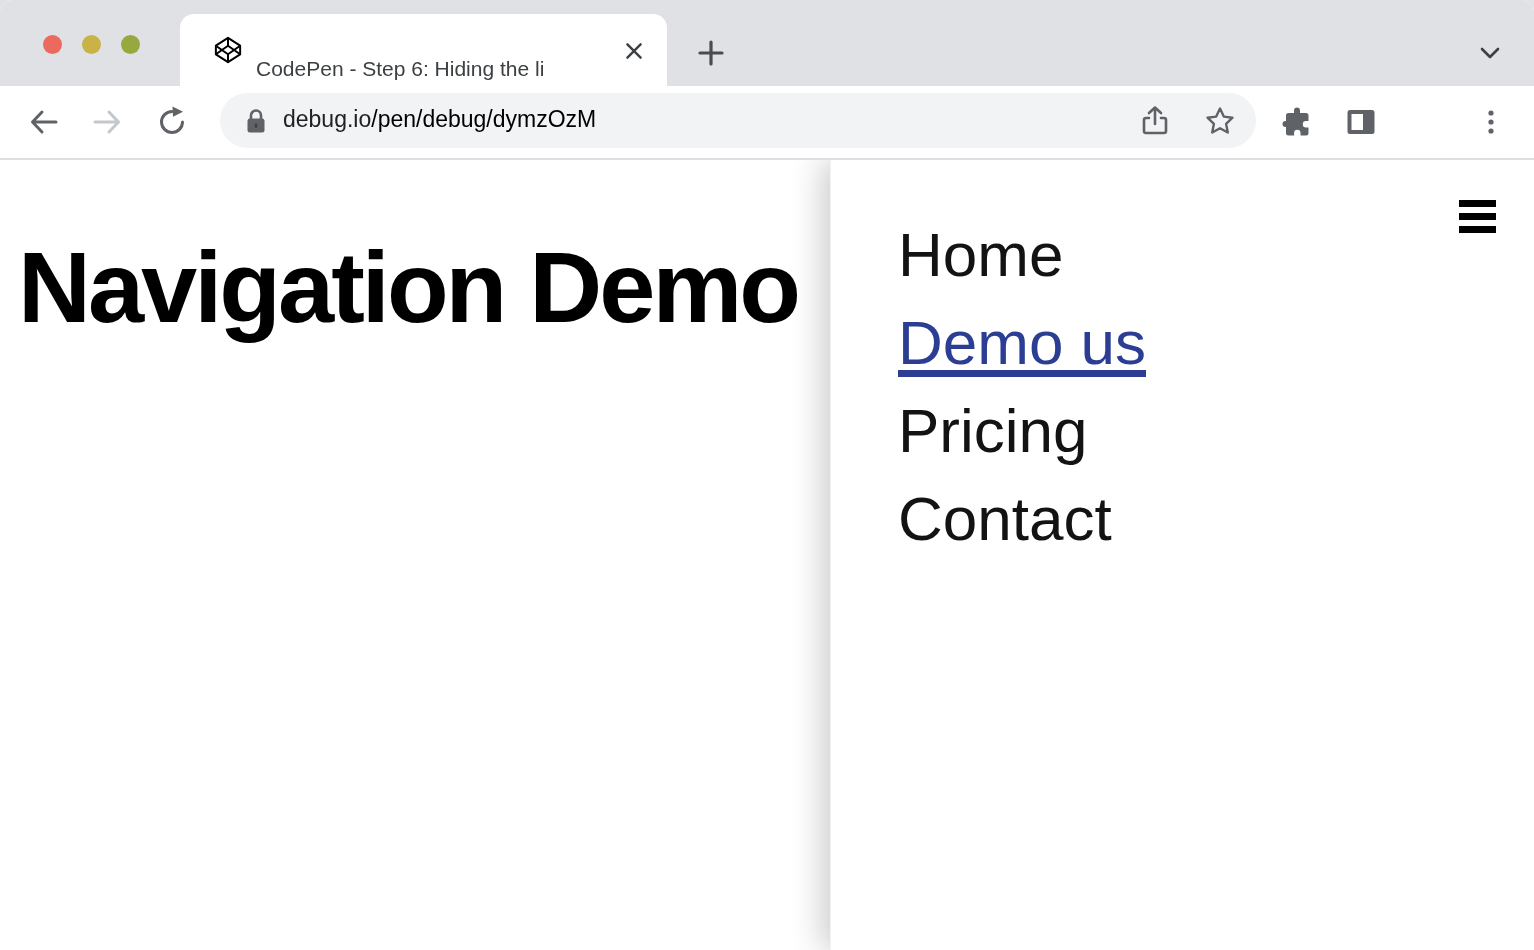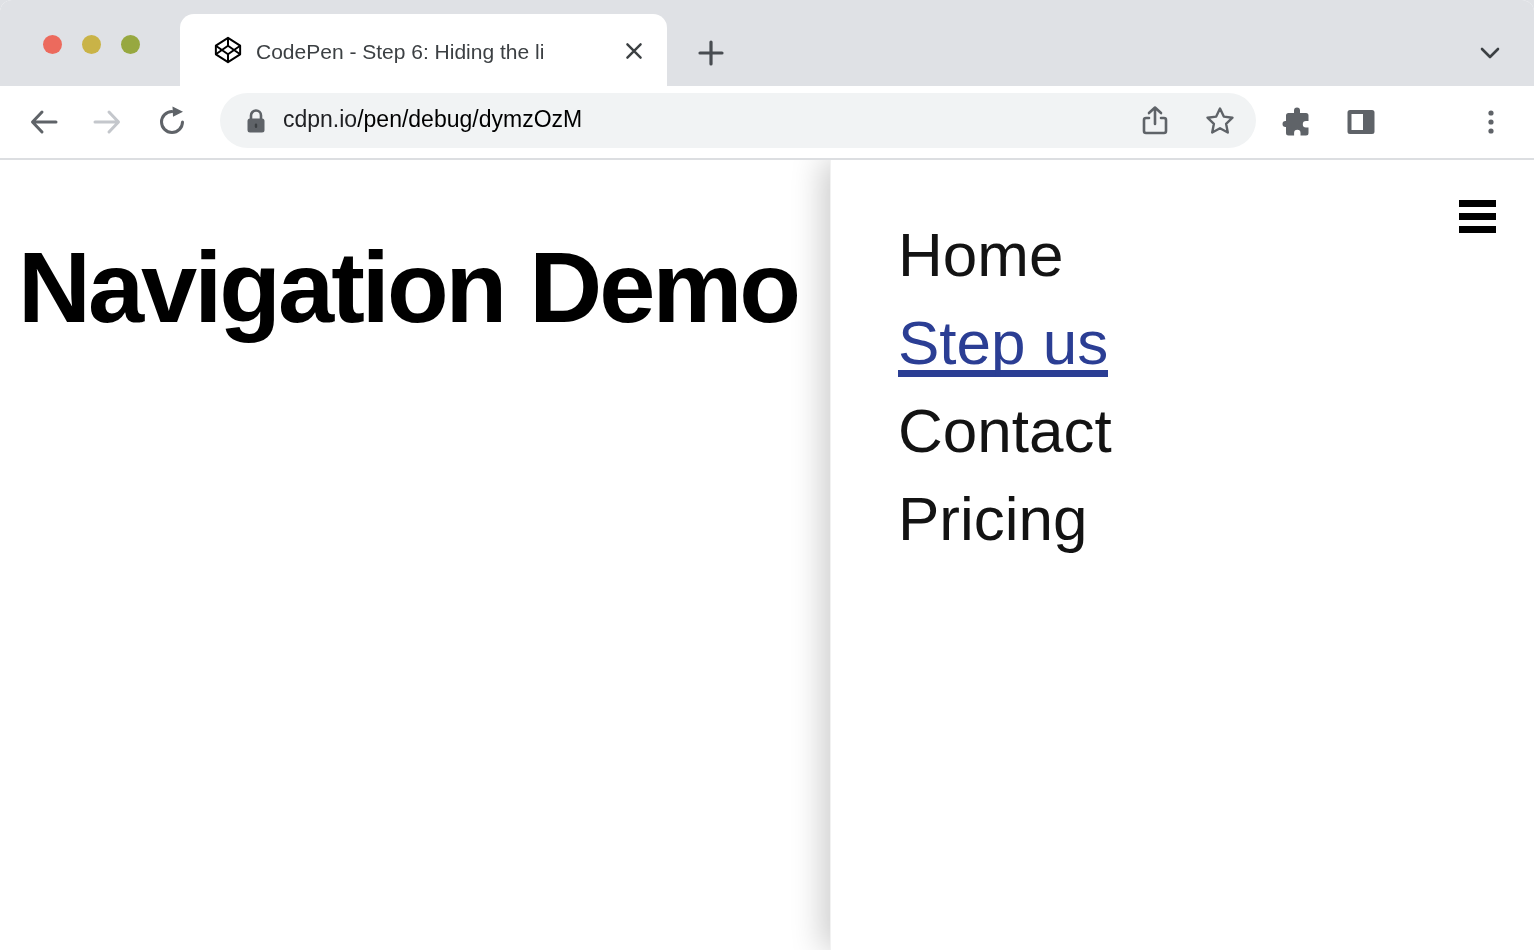--- a/index.html
+++ b/index.html
@@ -9,21 +9,21 @@
   .window { position: absolute; inset: 0; border-radius: 12px 12px 0 0; overflow: hidden; background: #fff; }
 
   
   .tabstrip { position: absolute; left: 0; top: 0; width: 100%; height: 86px; background: #dfe1e5; }
   .traffic { position: absolute; left: 43px; top: 35px; display: flex; gap: 20px; }
   .traffic .light { width: 19px; height: 19px; border-radius: 50%; }
 
   .tab { position: absolute; left: 180px; top: 14px; width: 487px; height: 72px;
          background: #fff; border-radius: 14px 14px 0 0; }
   .tab-favicon { position: absolute; left: 34px; top: 22px; width: 28px; height: 28px; }
-  .tab-title { position: absolute; left: 76px; top: 26px; width: 362px; height: 28px;
+  .tab-title { position: absolute; left: 76px; top: 43px; width: 362px; height: 28px;
                font-size: 21px; color: #3c4043; white-space: nowrap; overflow: hidden;
                -webkit-mask-image: linear-gradient(90deg, #000 82%, transparent 98%);
                mask-image: linear-gradient(90deg, #000 82%, transparent 98%); }
   .tab-close { position: absolute; right: 22px; top: 26px; width: 22px; height: 22px; cursor: pointer; }
 
   .newtab { position: absolute; left: 695px; top: 37px; width: 32px; height: 32px; }
   .strip-chevron { position: absolute; left: 1476px; top: 42px; width: 28px; height: 22px; }
 
   
   .toolbar { position: absolute; left: 0; top: 86px; width: 100%; height: 74px; background: #fff;
@@ -107,21 +107,21 @@
       <path d="M17.5 1.5 L28 6.8 L18 11.8 Z" fill="#5f6368" stroke="none"></path>
     </svg>
 
     <div class="urlbar">
       <svg class="lock-icon" viewBox="0 0 24 26">
         <path d="M7 11 V7.5 a5 5 0 0 1 10 0 V11" fill="none" stroke="#5f6368" stroke-width="2.6"></path>
         <rect x="3.5" y="10.5" width="17" height="14" rx="2.5" fill="#5f6368"></rect>
         <rect x="10.8" y="15.5" width="2.4" height="4.5" rx="1.2" fill="#3c4043"></rect>
       </svg>
       <div class="url-text">
-        <span class="domain">cdpn.io</span><span class="path">/pen/debug/dymzOzM</span>
+        <span class="domain">debug.io</span><span class="path">/pen/debug/dymzOzM</span>
       </div>
 
       <svg class="urlbar-action" style="right:85px" viewBox="0 0 32 32" fill="none" stroke="#5f6368" stroke-width="2.6" stroke-linecap="round" stroke-linejoin="round">
         <path d="M16 3 V19 M10 8 L16 2.5 L22 8"></path>
         <path d="M10 13 H7 a2 2 0 0 0 -2 2 V26 a2 2 0 0 0 2 2 H25 a2 2 0 0 0 2 -2 V15 a2 2 0 0 0 -2 -2 H22"></path>
       </svg>
 
       <svg class="urlbar-action" style="right:20px" viewBox="0 0 32 32" fill="none" stroke="#5f6368" stroke-width="2.4" stroke-linejoin="round">
         <path d="M16 3.5 L19.8 11.6 L28.5 12.7 L22.1 18.8 L23.8 27.5 L16 23.2 L8.2 27.5 L9.9 18.8 L3.5 12.7 L12.2 11.6 Z"></path>
       </svg>
@@ -158,26 +158,26 @@
         <div class="bar"></div>
         <div class="bar"></div>
       </div>
 
       <nav class="panel-nav">
         <ul>
           <li>
             <a>Home</a>
           </li>
           <li class="active">
-            <a>Step us</a>
+            <a>Demo us</a>
+          </li>
+          <li>
+            <a>Pricing</a>
           </li>
           <li>
             <a>Contact</a>
-          </li>
-          <li>
-            <a>Pricing</a>
           </li>
         </ul>
       </nav>
     </aside>
   </div>
 
 </div>
 
 </body></html>

